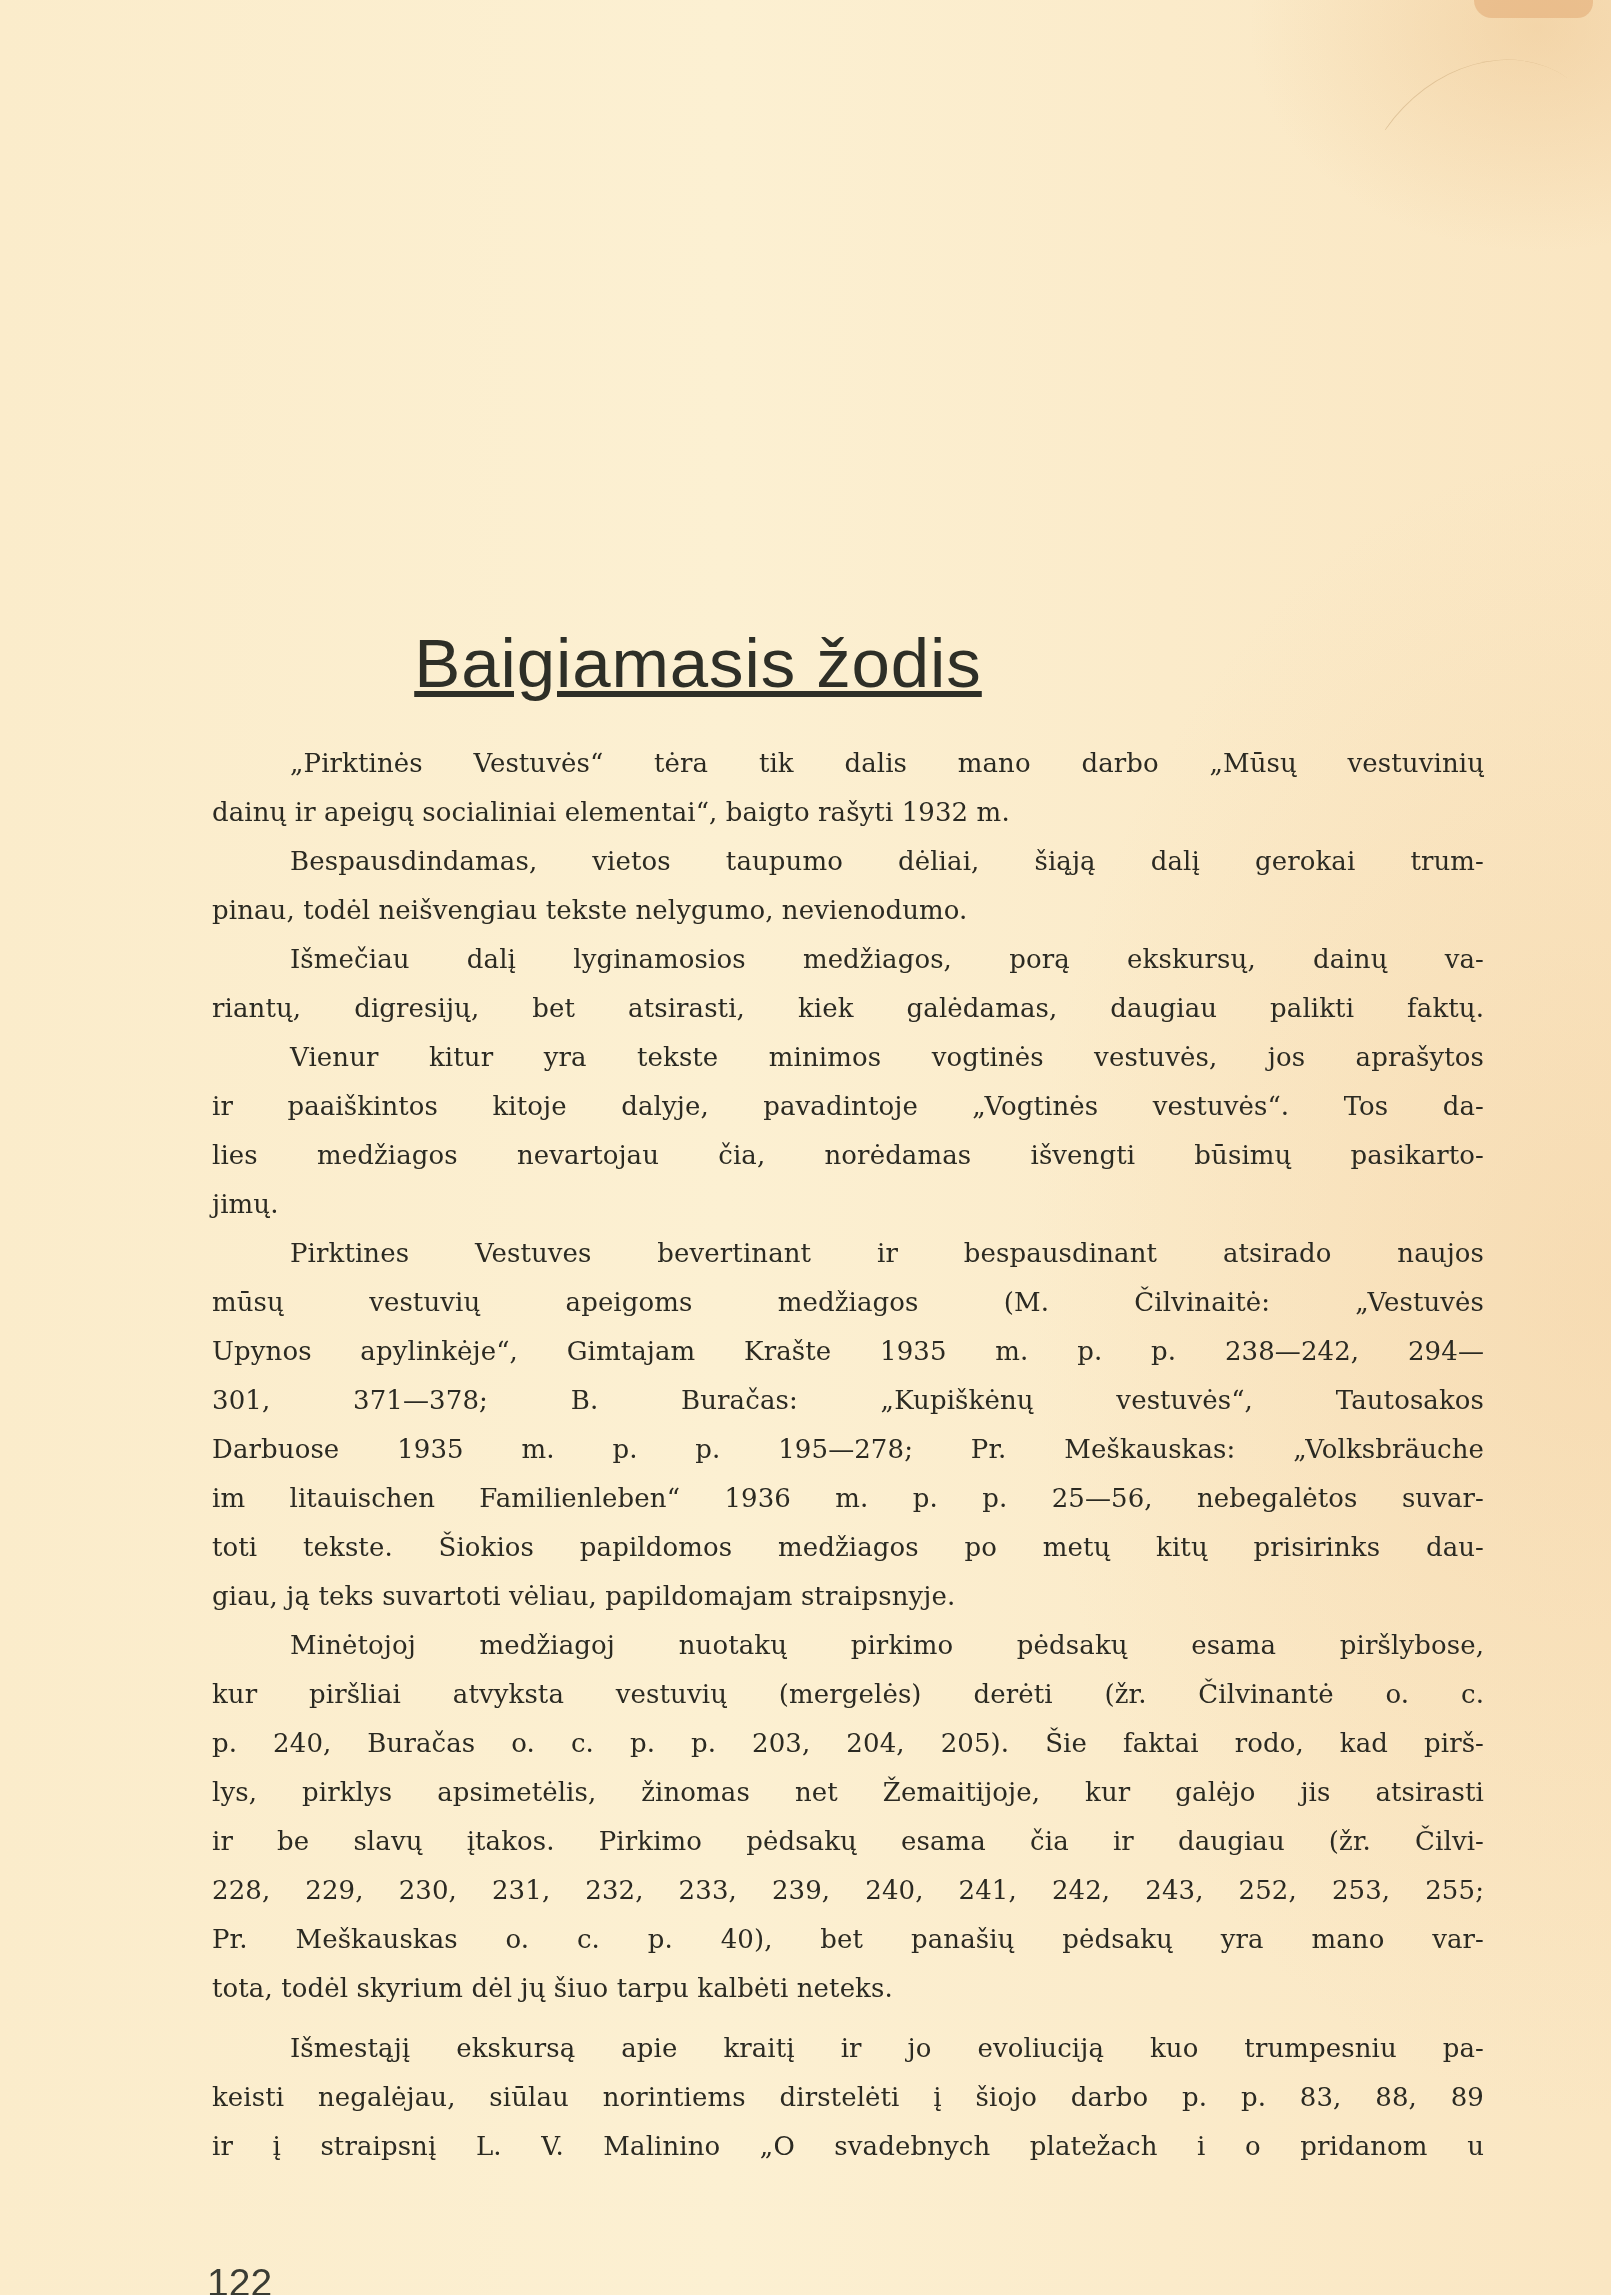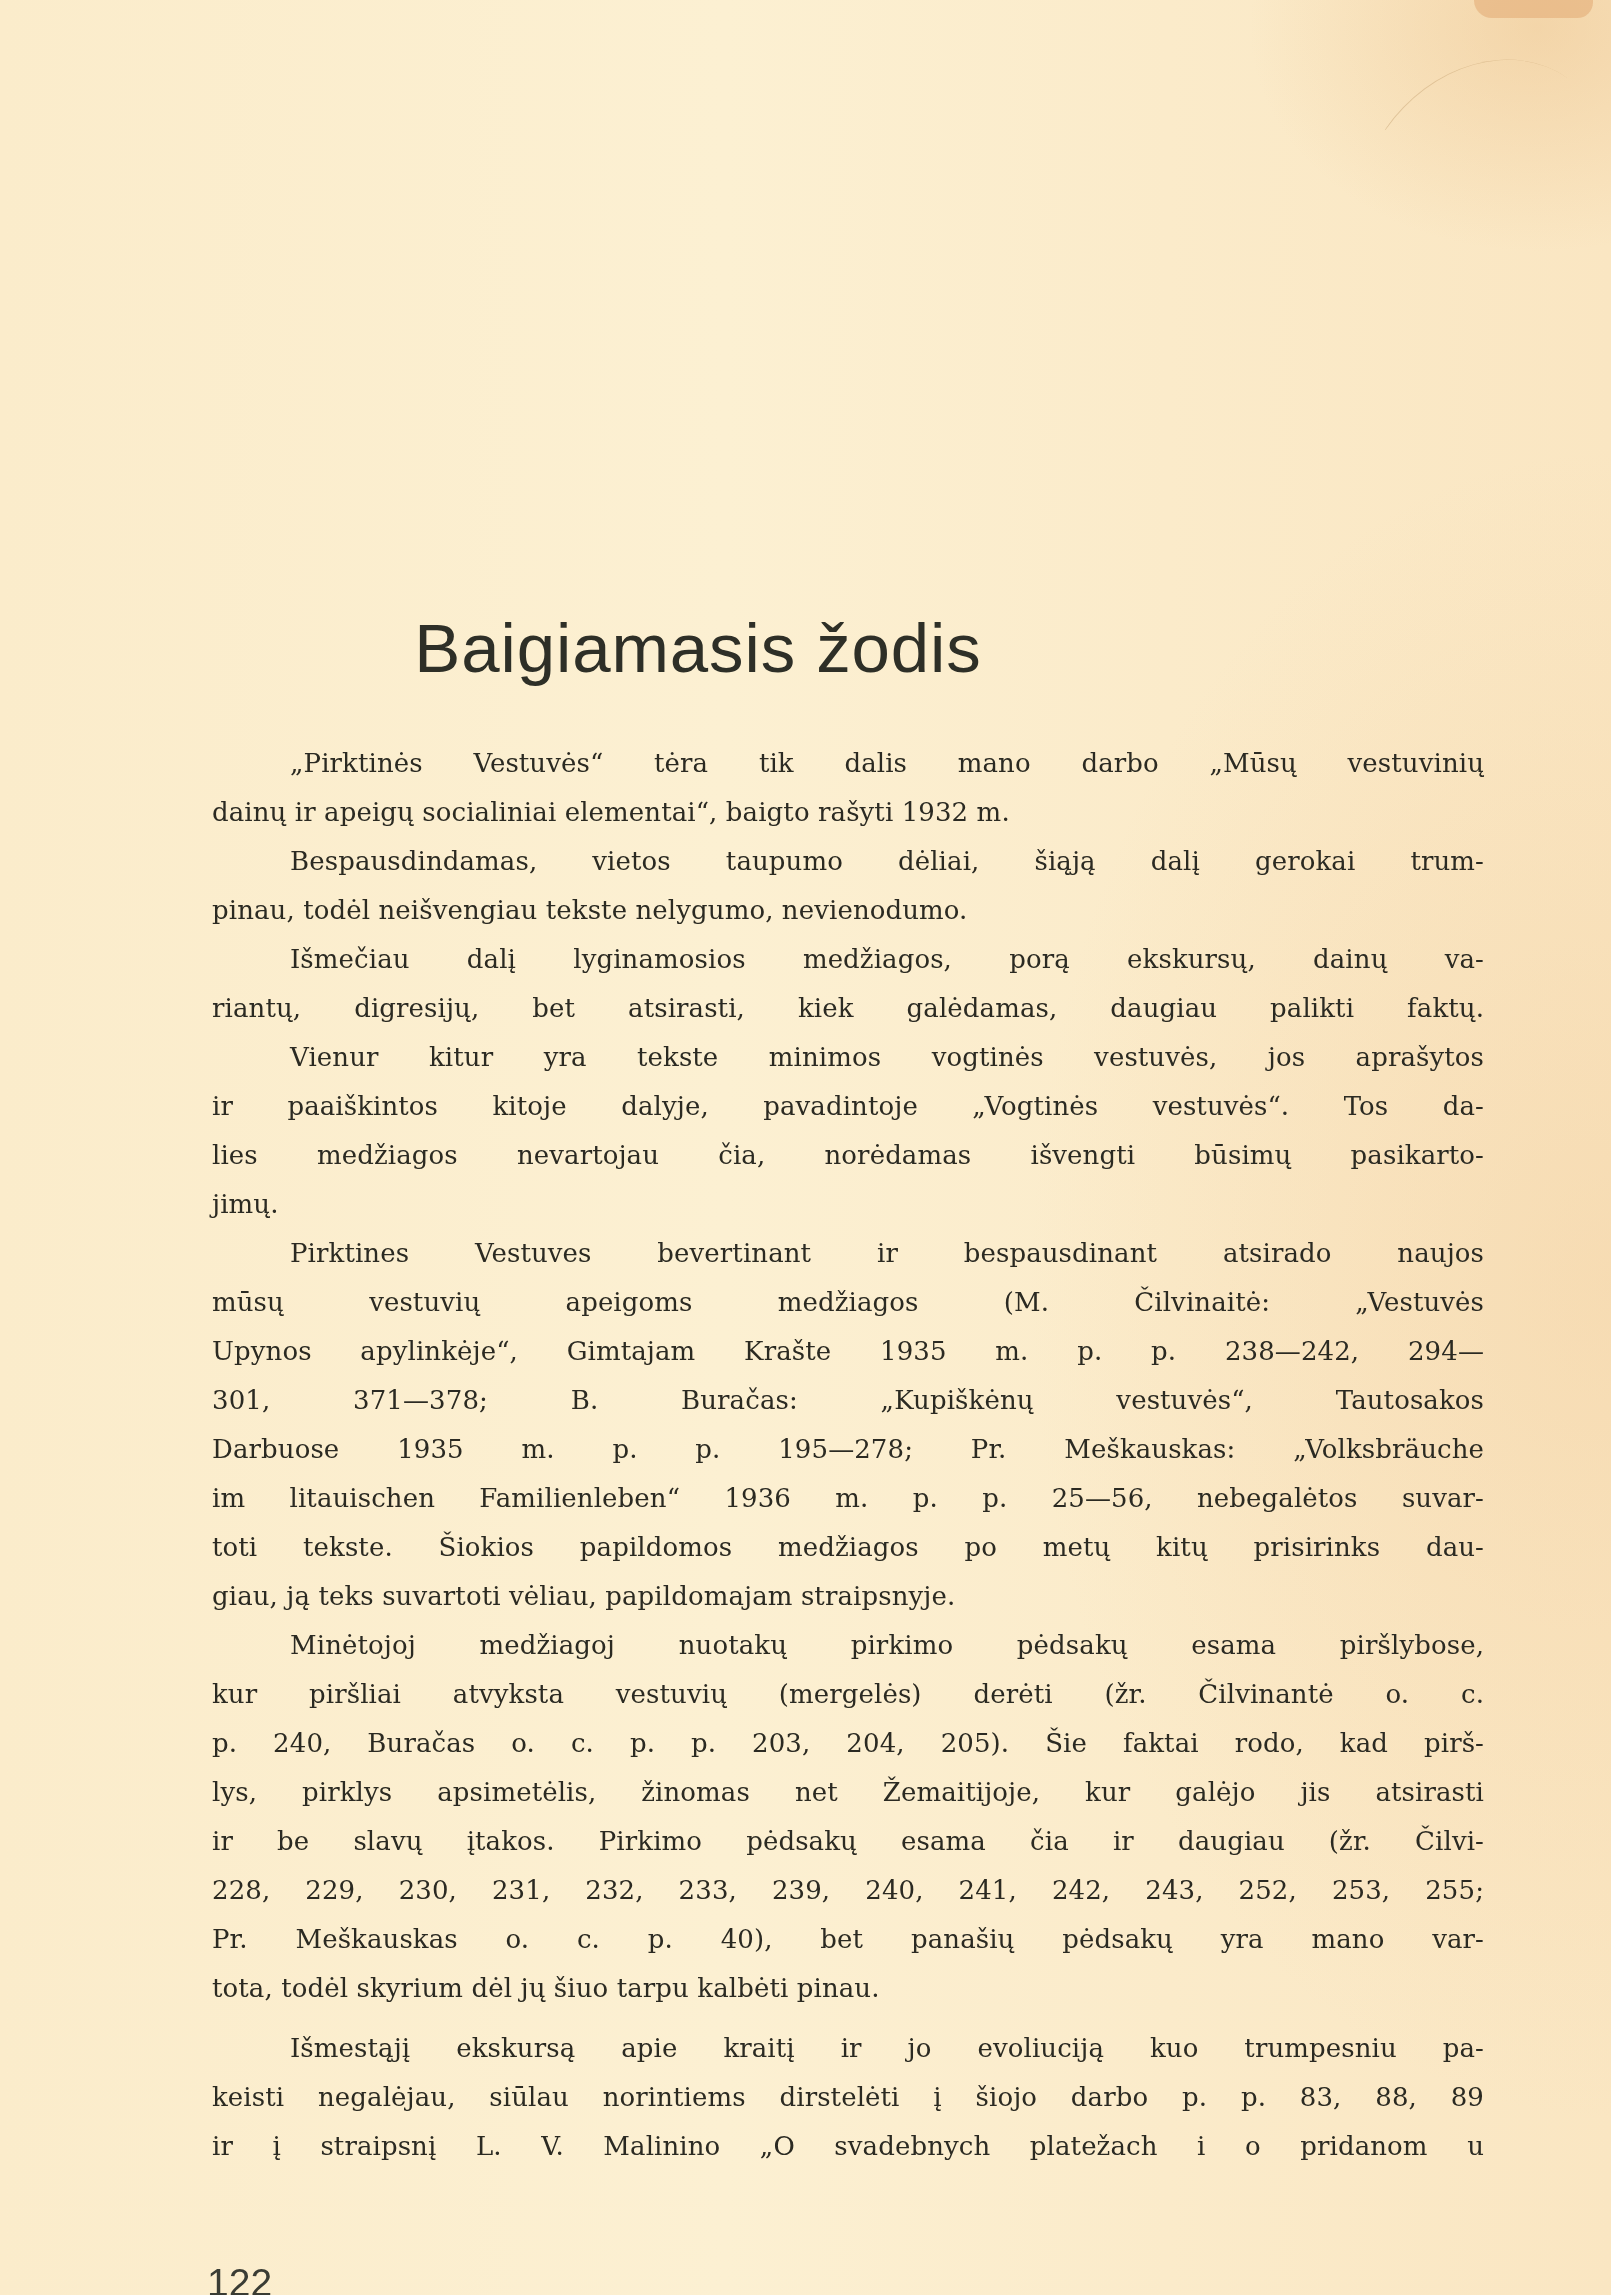--- a/index.html
+++ b/index.html
@@ -41,29 +41,30 @@
       height: 147px;
       border-left: 1.4px solid rgba(180,140,90,0.35);
       border-radius: 100% 0 0 0;
       transform: rotate(35deg);
       transform-origin: top left;
     }
     .title {
       position: absolute;
       left: 0;
       width: 1396px;
-      top: 614px;
+      top: 629px;
       text-align: center;
       font-family: "Liberation Sans", "DejaVu Sans", sans-serif;
       font-size: 69px;
       letter-spacing: 0.9px;
       color: #2e2f27;
       margin: 0;
       font-weight: normal;
       line-height: 1;
+      text-decoration: underline;
     }
     .body-text {
       position: absolute;
       left: 212px;
       top: 739px;
       width: 1272px;
     }
     .line {
       height: 49px;
       line-height: 49px;
@@ -126,21 +127,21 @@
     <div class="line">toti tekste. Šiokios papildomos medžiagos po metų kitų prisirinks dau-</div>
     <div class="line last">giau, ją teks suvartoti vėliau, papildomajam straipsnyje.</div>
 
     <div class="line indent">Minėtojoj medžiagoj nuotakų pirkimo pėdsakų esama piršlybose,</div>
     <div class="line">kur piršliai atvyksta vestuvių (mergelės) derėti (žr. Čilvinantė o. c.</div>
     <div class="line">p. 240, Buračas o. c. p. p. 203, 204, 205). Šie faktai rodo, kad pirš-</div>
     <div class="line">lys, pirklys apsimetėlis, žinomas net Žemaitijoje, kur galėjo jis atsirasti</div>
     <div class="line">ir be slavų įtakos. Pirkimo pėdsakų esama čia ir daugiau (žr. Čilvi-</div>
     <div class="line">228, 229, 230, 231, 232, 233, 239, 240, 241, 242, 243, 252, 253, 255;</div>
     <div class="line">Pr. Meškauskas o. c. p. 40), bet panašių pėdsakų yra mano var-</div>
-    <div class="line last">tota, todėl skyrium dėl jų šiuo tarpu kalbėti pinau.</div>
+    <div class="line last">tota, todėl skyrium dėl jų šiuo tarpu kalbėti neteks.</div>
 
     <div class="line indent gap-before">Išmestąjį ekskursą apie kraitį ir jo evoliuciją kuo trumpesniu pa-</div>
     <div class="line">keisti negalėjau, siūlau norintiems dirstelėti į šiojo darbo p. p. 83, 88, 89</div>
     <div class="line">ir į straipsnį L. V. Malinino „O svadebnych platežach i o pridanom u</div>
   </div>
 
   <p class="page-number">122</p>
 </div>
 
 

